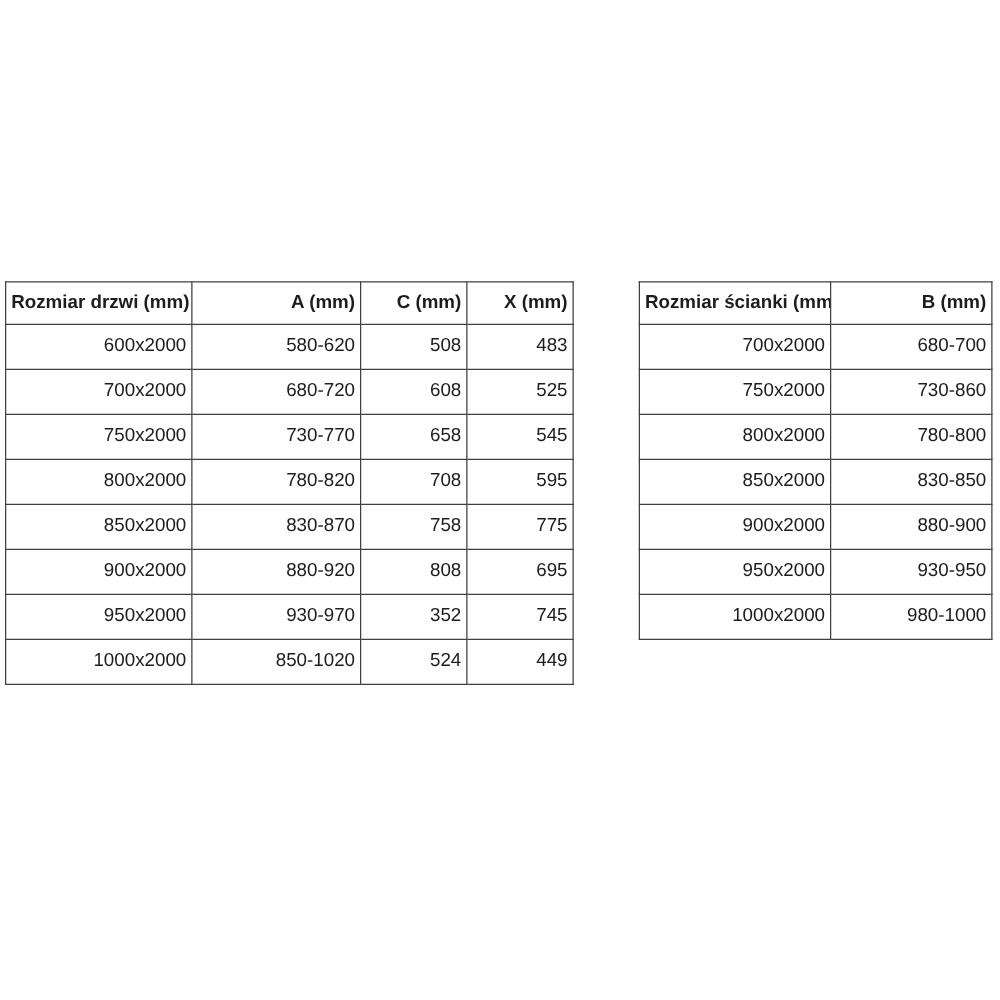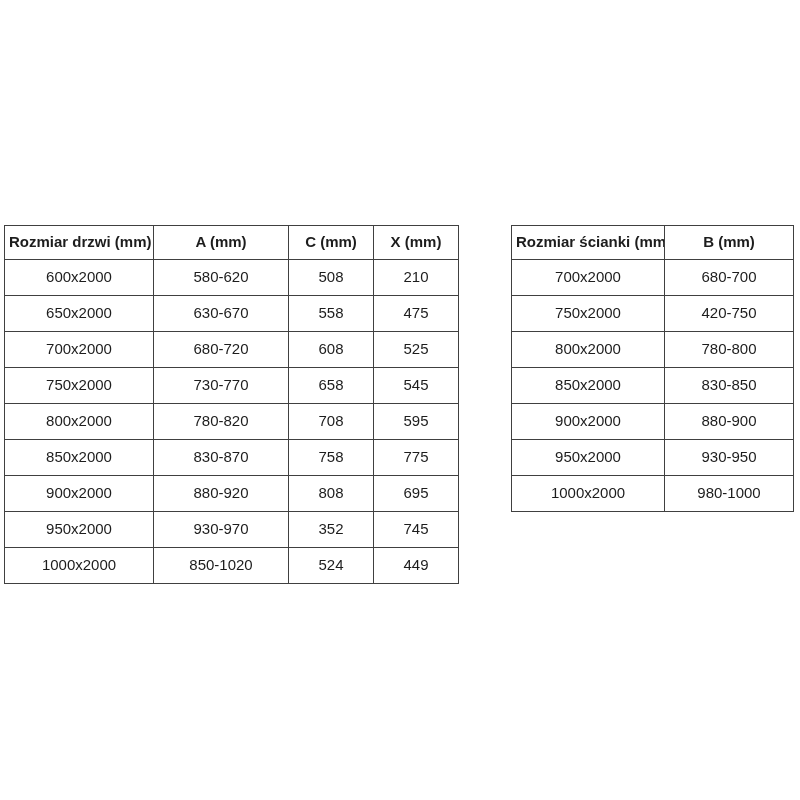--- a/index.html
+++ b/index.html
@@ -16,21 +16,21 @@
     color: #1d1d1d;
   }
   table.spec {
     position: absolute;
     border-collapse: collapse;
     table-layout: fixed;
     background: #ffffff;
   }
   table.spec th, table.spec td {
     border: 1px solid #404040;
-    text-align: center;
+    text-align: right;
     vertical-align: middle;
     font-size: 15px;
     line-height: 1.1;
     padding: 0 4px;
     overflow: hidden;
     white-space: nowrap;
   }
   table.spec th {
     font-weight: bold;
     height: 33px;
@@ -68,27 +68,21 @@
           <th>A (mm)</th>
           <th>C (mm)</th>
           <th>X (mm)</th>
         </tr>
     </thead>
     <tbody>
         <tr>
           <td>600x2000</td>
           <td>580-620</td>
           <td>508</td>
-          <td>210</td>
-        </tr>
-        <tr>
-          <td>650x2000</td>
-          <td>630-670</td>
-          <td>558</td>
-          <td>475</td>
+          <td>483</td>
         </tr>
         <tr>
           <td>700x2000</td>
           <td>680-720</td>
           <td>608</td>
           <td>525</td>
         </tr>
         <tr>
           <td>750x2000</td>
           <td>730-770</td>
@@ -139,21 +133,21 @@
           <th>B (mm)</th>
         </tr>
     </thead>
     <tbody>
         <tr>
           <td>700x2000</td>
           <td>680-700</td>
         </tr>
         <tr>
           <td>750x2000</td>
-          <td>420-750</td>
+          <td>730-860</td>
         </tr>
         <tr>
           <td>800x2000</td>
           <td>780-800</td>
         </tr>
         <tr>
           <td>850x2000</td>
           <td>830-850</td>
         </tr>
         <tr>

